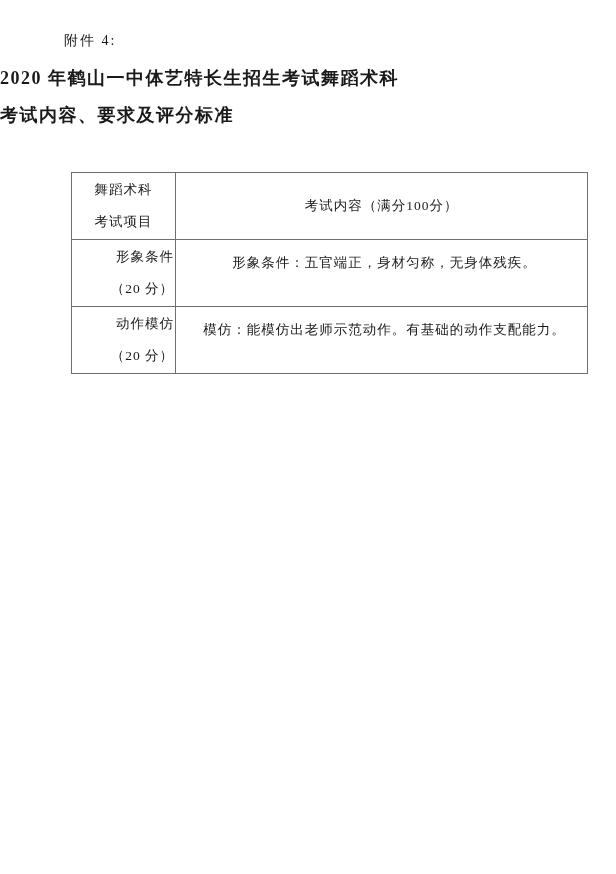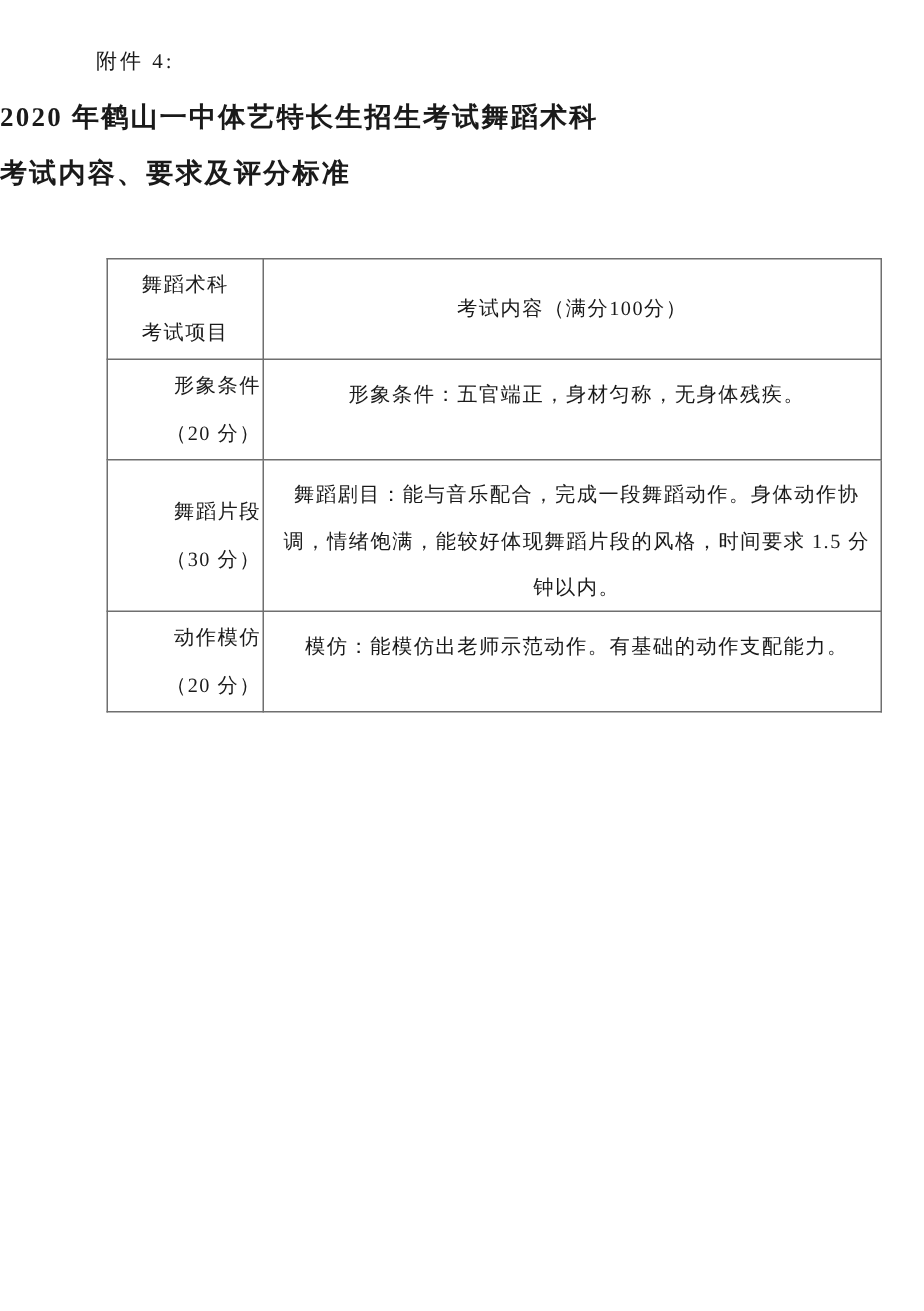--- a/index.html
+++ b/index.html
@@ -108,27 +108,20 @@
 
       <tr class="data-row">
         <td class="col-item cell-item two-line">
           <div>形象条件</div>
           <div>（20 分）</div>
         </td>
         <td class="col-content cell-content">形象条件：五官端正，身材匀称，无身体残疾。</td>
       </tr>
 
 
-      <tr class="data-row">
-        <td class="col-item cell-item two-line">
-          <div>舞蹈片段</div>
-          <div>（30 分）</div>
-        </td>
-        <td class="col-content cell-content">舞蹈剧目：能与音乐配合，完成一段舞蹈动作。身体动作协调，情绪饱满，能较好体现舞蹈片段的风格，时间要求 1.5 分钟以内。</td>
-      </tr>
 
       <tr class="data-row-last">
         <td class="col-item cell-item two-line">
           <div>动作模仿</div>
           <div>（20 分）</div>
         </td>
         <td class="col-content cell-content">模仿：能模仿出老师示范动作。有基础的动作支配能力。</td>
       </tr>
     </tbody>
   </table>

